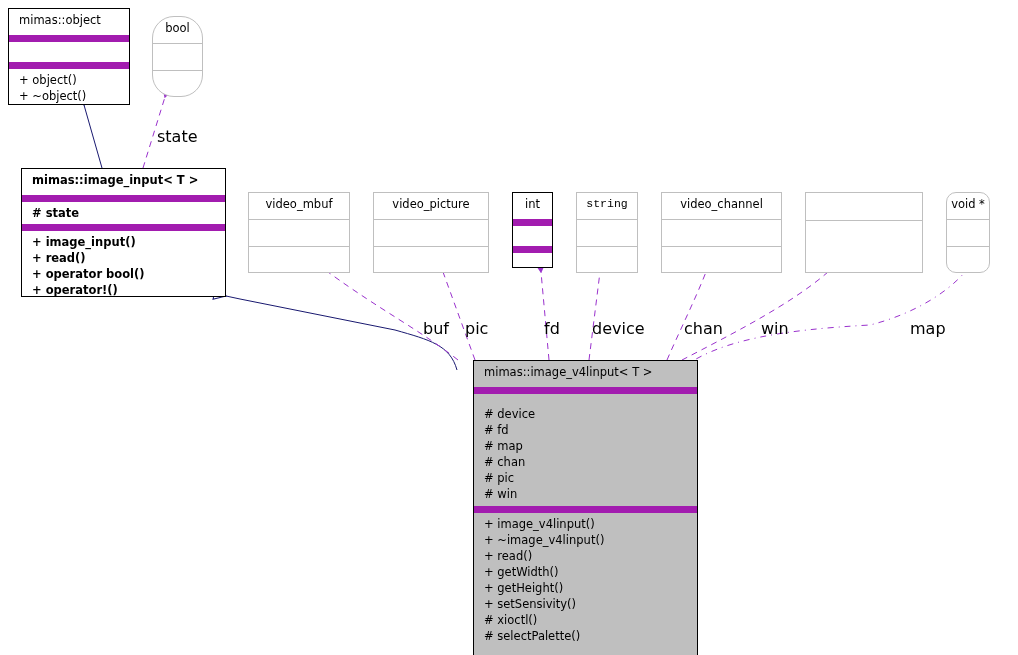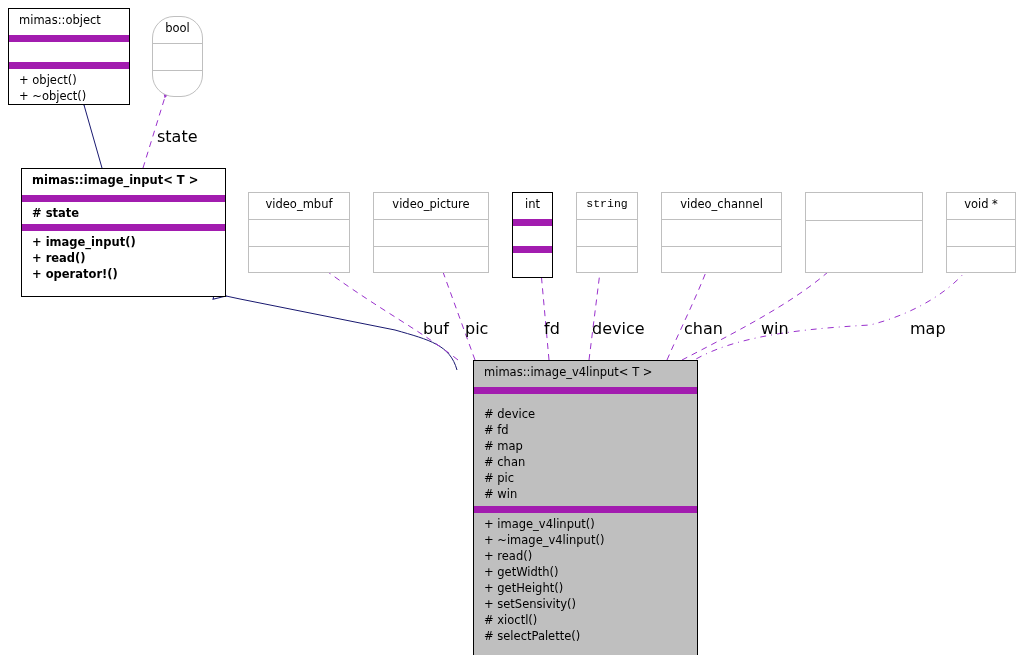--- a/index.html
+++ b/index.html
@@ -63,37 +63,38 @@
 </div>
 
 <div class="cls black leftTitle" style="left:21px; top:168px; width:205px; height:129px;font-weight:bold;">
   <div class="sec title" style="height:26px;">mimas::image_input&lt; T &gt;</div>
   <div class="sec members">
     <span class="row"># state</span>
   </div>
   <div class="sec members">
     <span class="row">+ image_input()</span>
     <span class="row">+ read()</span>
+    <span class="row">+ operator bool()</span>
     <span class="row">+ operator!()</span>
   </div>
 </div>
 
 <div class="cls gray" style="left:248px; top:192px; width:102px; height:81px;">
   <div class="sec title" style="height:26px;">video_mbuf</div>
   <div class="sec" style="height:27px;"></div>
   <div class="sec" style="height:26px;"></div>
 </div>
 
 <div class="cls gray" style="left:373px; top:192px; width:116px; height:81px;">
   <div class="sec title" style="height:26px;">video_picture</div>
   <div class="sec" style="height:27px;"></div>
   <div class="sec" style="height:26px;"></div>
 </div>
 
-<div class="cls black" style="left:512px; top:192px; width:41px; height:86px;">
+<div class="cls black" style="left:512px; top:192px; width:41px; height:76px;">
   <div class="sec title" style="height:26px;">int</div>
   <div class="sec" style="height:27px;"></div>
   <div class="sec" style="height:26px;"></div>
 </div>
 
 <div class="cls gray" style="left:576px; top:192px; width:62px; height:81px;font-family:Liberation Mono, monospace;">
   <div class="sec title" style="height:26px;">string</div>
   <div class="sec" style="height:27px;"></div>
   <div class="sec" style="height:26px;"></div>
 </div>
@@ -102,21 +103,21 @@
   <div class="sec title" style="height:26px;">video_channel</div>
   <div class="sec" style="height:27px;"></div>
   <div class="sec" style="height:26px;"></div>
 </div>
 
 <div class="cls gray" style="left:805px; top:192px; width:118px; height:81px;">
   <div class="sec" style="height:27px;"></div>
   <div class="sec" style="height:26px;"></div>
 </div>
 
-<div class="cls gray" style="left:946px; top:192px; width:70px; height:81px;">
+<div class="cls gray" style="left:946px; top:192px; width:44px; height:81px;border-radius:10px;">
   <div class="sec title" style="height:26px;">void *</div>
   <div class="sec" style="height:27px;"></div>
   <div class="sec" style="height:26px;"></div>
 </div>
 
 <div class="cls main leftTitle" style="left:457px; top:360px; width:225px; height:356px;margin-left:16px;">
   <div class="sec title" style="height:26px;">mimas::image_v4linput&lt; T &gt;</div>
   <div class="sec members" style="padding-top:12px; padding-bottom:4px;">
     <span class="row"># device</span>
     <span class="row"># fd</span>

